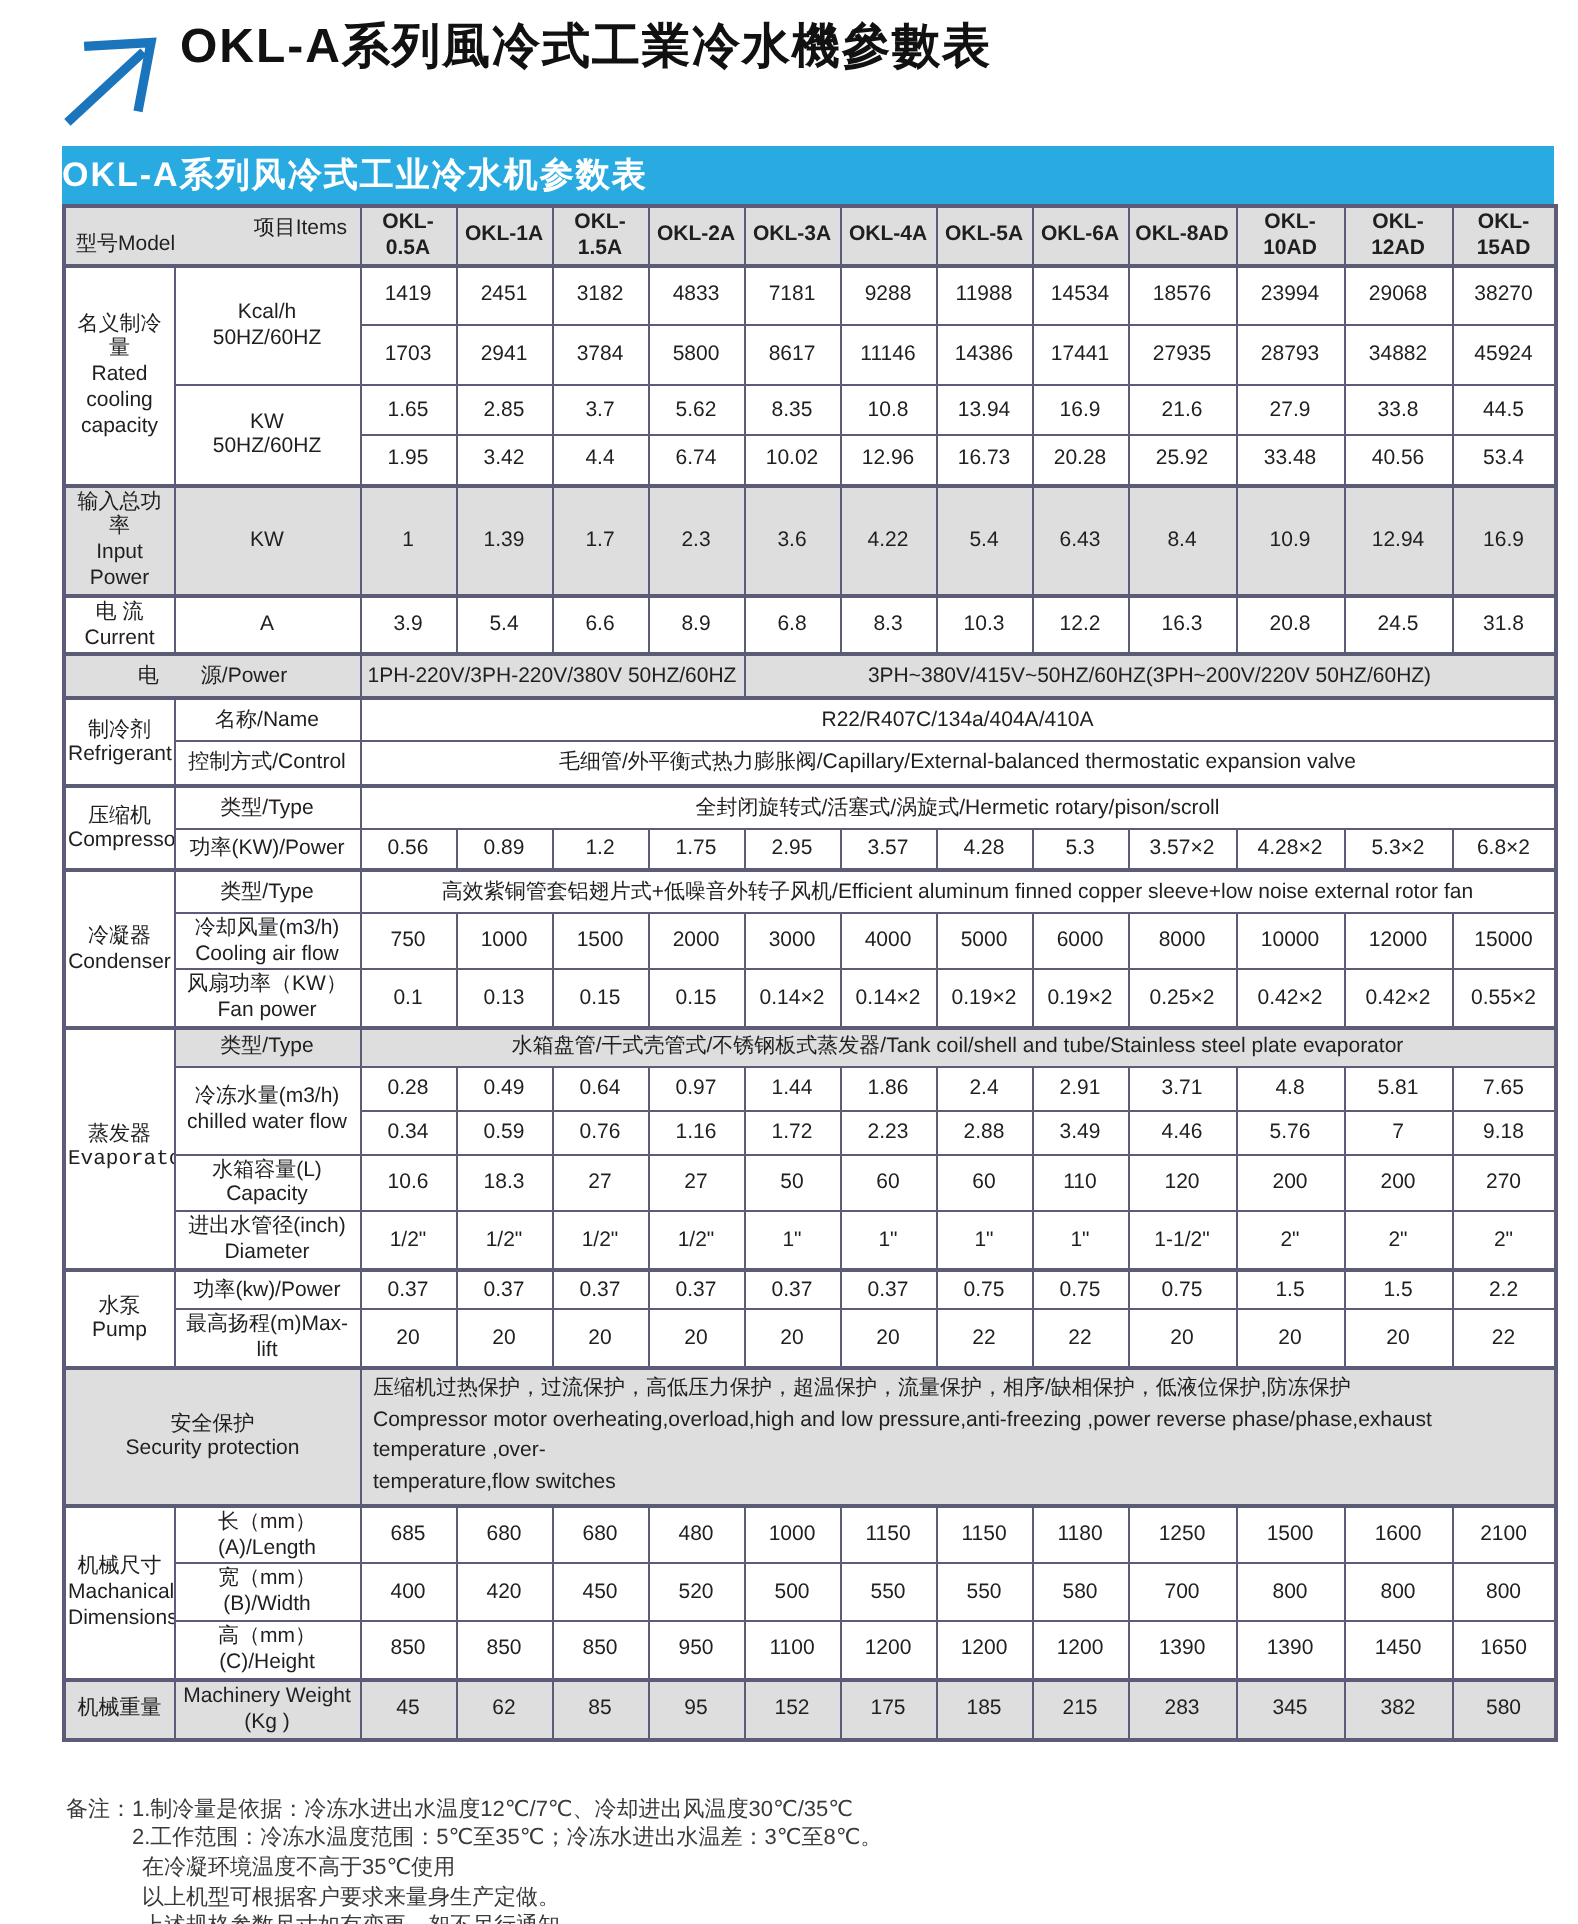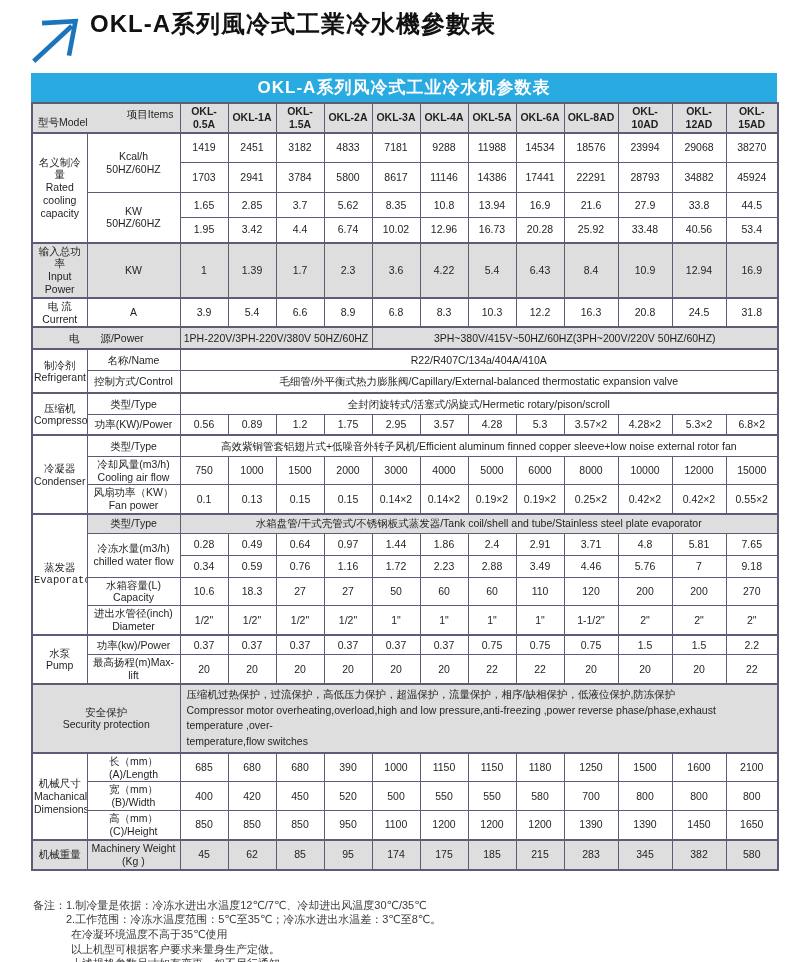--- a/index.html
+++ b/index.html
@@ -8,21 +8,21 @@
 
   
   .hdr{display:flex;align-items:flex-start;padding:10px 0 0 28px;}
   .logo{width:56px;height:52px;flex:0 0 auto;margin-top:2px;}
   .titles{margin-left:6px;}
   .t-zh{font-size:24px;font-weight:bold;letter-spacing:1px;color:#111;line-height:1.15;}
   .t-en{font-size:15.5px;font-weight:600;color:#111;margin-top:2px;}
 
   
   .tbl-wrap{width:746px;margin:9px 0 0 31px;}
-  .banner{background:#29ABE2;color:#fff;text-align:center;font-size:17px;font-weight:600;height:29px;line-height:29px;letter-spacing:1px;}
+  .banner{background:#29ABE2;color:#fff;font-size:17px;font-weight:600;height:29px;line-height:29px;letter-spacing:1px;}
   table{border-collapse:collapse;table-layout:fixed;width:746px;border:2px solid #5c5c78;}
   td{border:1px solid #5c5c78;text-align:center;vertical-align:middle;font-size:10.5px;line-height:1.22;padding:1px 1px;color:#1f1f1f;overflow:hidden;}
   tr.gray td{background:#dedede;}
   td.wh{background:#fff !important;font-family:Liberation Mono, monospace;}
   tr.thick td{border-top-width:2px;}
   td.model{font-weight:600;}
   td.lab,td.sub{font-size:10.5px;}
   td.span{font-size:10.5px;}
   td.secu{text-align:left;padding:2px 6px;line-height:1.5;}
   td.corner{position:relative;background-image:linear-gradient(to bottom right,transparent 49.4%,#5c5c78 49.4%,#5c5c78 50.6%,transparent 50.6%);}
@@ -180,21 +180,21 @@
             <td class="val">
               <div>11146</div>
             </td>
             <td class="val">
               <div>14386</div>
             </td>
             <td class="val">
               <div>17441</div>
             </td>
             <td class="val">
-              <div>22291</div>
+              <div>27935</div>
             </td>
             <td class="val">
               <div>28793</div>
             </td>
             <td class="val">
               <div>34882</div>
             </td>
             <td class="val">
               <div>45924</div>
             </td>
@@ -834,21 +834,21 @@
             <td class="val">
               <div>685</div>
             </td>
             <td class="val">
               <div>680</div>
             </td>
             <td class="val">
               <div>680</div>
             </td>
             <td class="val">
-              <div>390</div>
+              <div>480</div>
             </td>
             <td class="val">
               <div>1000</div>
             </td>
             <td class="val">
               <div>1150</div>
             </td>
             <td class="val">
               <div>1150</div>
             </td>
@@ -964,21 +964,21 @@
             <td class="val">
               <div>62</div>
             </td>
             <td class="val">
               <div>85</div>
             </td>
             <td class="val">
               <div>95</div>
             </td>
             <td class="val">
-              <div>174</div>
+              <div>152</div>
             </td>
             <td class="val">
               <div>175</div>
             </td>
             <td class="val">
               <div>185</div>
             </td>
             <td class="val">
               <div>215</div>
             </td>

